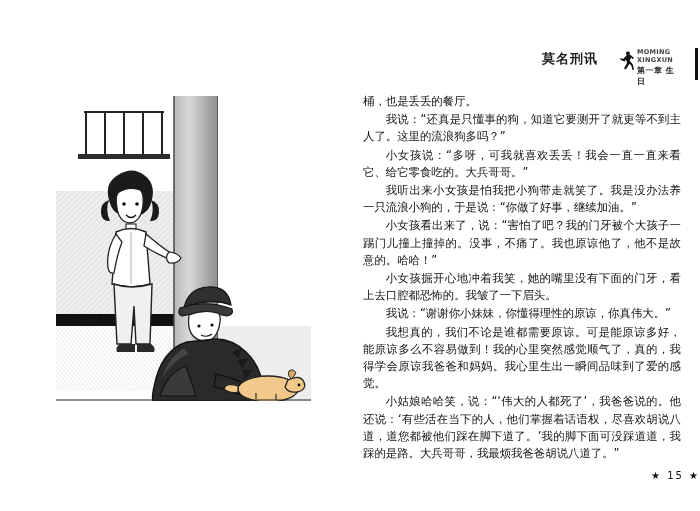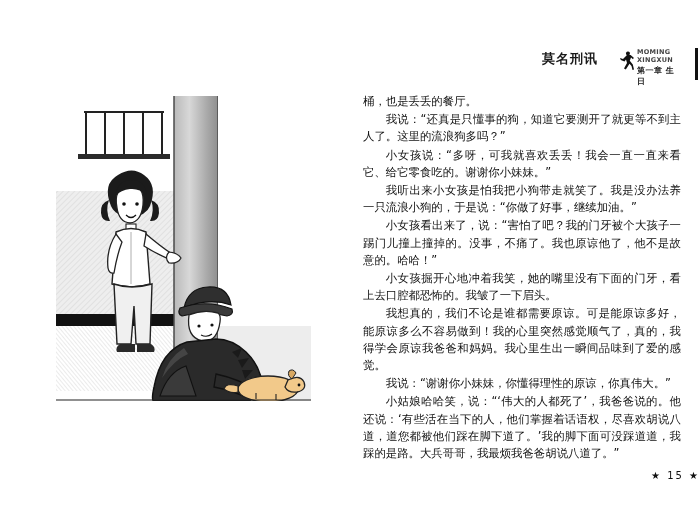--- a/index.html
+++ b/index.html
@@ -291,25 +291,25 @@
           <div>XINGXUN</div>
         </div>
         <div class="chlabel">第一章 生日</div>
       </div>
       <div class="header-bar"></div>
     </div>
 
     <div class="body-text">
       <p>桶，也是丢丢的餐厅。</p>
       <p class="indent">我说：“还真是只懂事的狗，知道它要测开了就更等不到主人了。这里的流浪狗多吗？”</p>
-      <p class="indent">小女孩说：“多呀，可我就喜欢丢丢！我会一直一直来看它、给它零食吃的。谢谢你小妹妹。”</p>
+      <p class="indent">小女孩说：“多呀，可我就喜欢丢丢！我会一直一直来看它、给它零食吃的。大兵哥哥。”</p>
       <p class="indent">我听出来小女孩是怕我把小狗带走就笑了。我是没办法养一只流浪小狗的，于是说：“你做了好事，继续加油。”</p>
       <p class="indent">小女孩看出来了，说：“害怕了吧？我的门牙被个大孩子一踢门儿撞上撞掉的。没事，不痛了。我也原谅他了，他不是故意的。哈哈！”</p>
       <p class="indent">小女孩掘开心地冲着我笑，她的嘴里没有下面的门牙，看上去口腔都恐怖的。我皱了一下眉头。</p>
+      <p class="indent">我说：“谢谢你小妹妹，你懂得理性的原谅，你真伟大。”</p>
       <p class="indent">我想真的，我们不论是谁都需要原谅。可是能原谅多好，能原谅多么不容易做到！我的心里突然感觉顺气了，真的，我得学会原谅我爸爸和妈妈。我心里生出一瞬间品味到了爱的感觉。</p>
-      <p class="indent">我说：“谢谢你小妹妹，你懂得理性的原谅，你真伟大。”</p>
       <p class="indent">小姑娘哈哈笑，说：“‘伟大的人都死了’，我爸爸说的。他还说：‘有些活在当下的人，他们掌握着话语权，尽喜欢胡说八道，道您都被他们踩在脚下道了。’我的脚下面可没踩道道，我踩的是路。大兵哥哥，我最烦我爸爸胡说八道了。”</p>
     </div>
 
     <div class="footer">★ 15 ★</div>
   </div>
 
 </div>
 
 </body></html>

